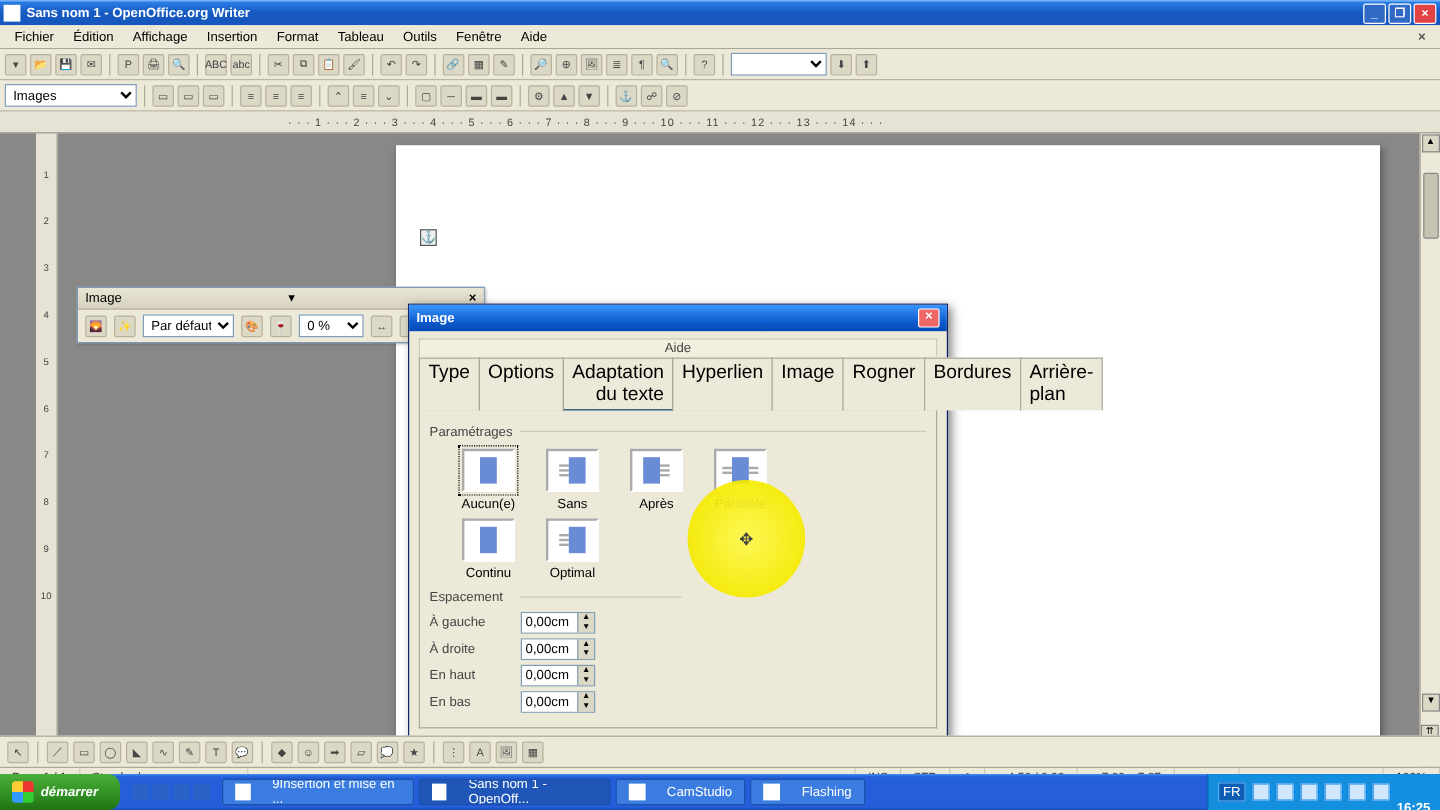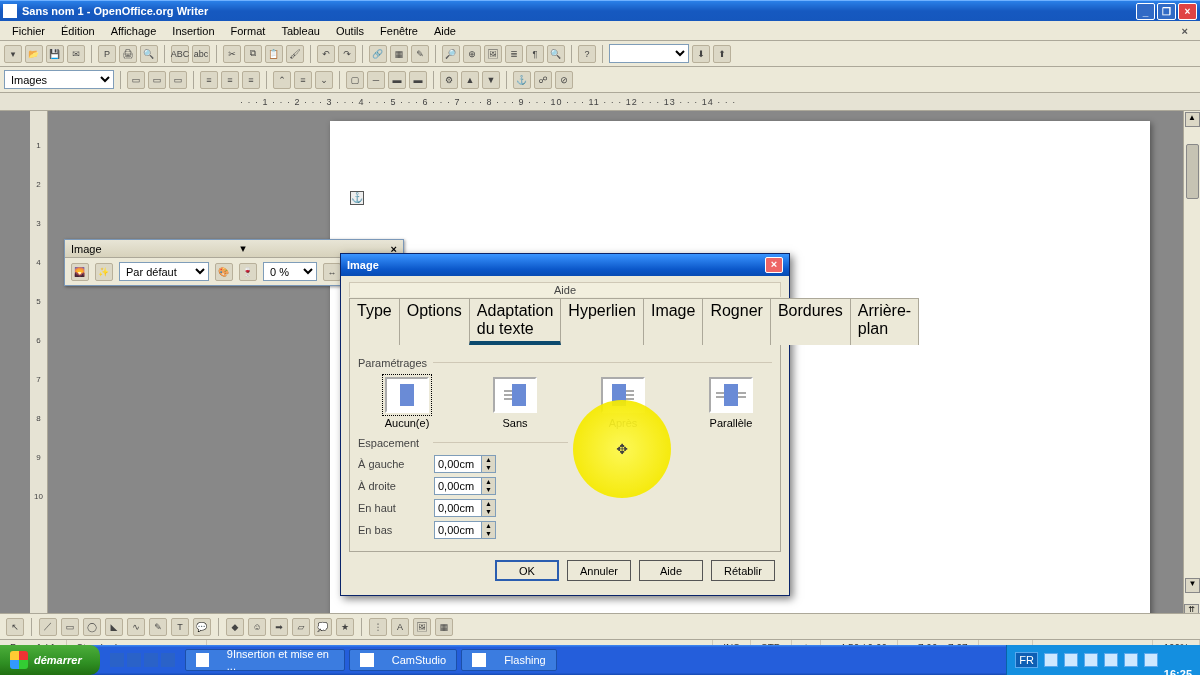--- a/index.html
+++ b/index.html
@@ -35,35 +35,35 @@
 .right-scrollbar { position:absolute; right:0; top:0; width:17px; height:100%; background:#ece9d8; border-left:1px solid #aca899; }
 .scroll-thumb { width:13px; height:55px; margin:17px auto 0; background:#c6c3b3; border:1px solid #888; border-radius:2px; }
 .scroll-btn { width:15px; height:15px; margin:1px auto; background:#dcd8c6; border:1px solid #888; font-size:8px; text-align:center; }
 .nav-dots { position:absolute; right:1px; bottom:2px; width:15px; }
 
 
 .img-toolbar { position:absolute; left:64px; top:128px; width:340px; background:#ece9d8; border:1px solid #7b98b8; box-shadow:1px 1px 3px rgba(0,0,0,.4); }
 .img-tb-title { background: linear-gradient(#e8e5d6,#d7d2bc); height:18px; font-size:11px; padding:2px 6px; border-bottom:1px solid #aca899; display:flex; align-items:center; }
 .img-tb-title .tclose { margin-left:auto; font-weight:bold; }
 .img-tb-body { display:flex; align-items:center; gap:6px; padding:4px 6px; }
-.img-tb-body .tb-select{ width:90px; }
+.img-tb-body .tb-select{ width:76px; }
 
 
 .dialog { position:absolute; left:340px; top:142px; width:450px; background:#ece9d8; border:1px solid #0a246a; box-shadow:3px 3px 8px rgba(0,0,0,.5); }
 .dlg-title { height:22px; background: linear-gradient(to bottom,#3a95ff,#0b57c9 70%,#084bb3); color:#fff; font-weight:bold; display:flex; align-items:center; padding:0 6px; }
 .dlg-title .dclose { margin-left:auto; width:18px; height:16px; background:#e66; border:1px solid #fff; border-radius:2px; text-align:center; line-height:13px; font-size:11px; }
 .dlg-body { padding:6px 8px 10px; }
 .macro { text-align:center; font-size:11px; color:#444; border:1px solid #cfc8b6; border-bottom:0; padding:1px 0; background:#f2efde; }
 .tabs { display:flex; border-bottom:1px solid #aca899; }
 .tab { padding:3px 7px; border:1px solid #aca899; border-bottom:none; background:#ece9d8; margin-right:-1px; font-size:16px; position:relative; top:1px; }
-.tab.active { background:#ece9d8; border-bottom:4px solid #0c4a6e; font-weight:normal; z-index:2; }
+.tab.active { background:#ece9d8; border-bottom:1px solid #0c4a6e; font-weight:normal; z-index:2;text-align:right; }
 .panel { border:1px solid #aca899; border-top:none; padding:8px; background:#ece9d8; }
 .group-label { font-size:11px; color:#444; padding:4px 0 2px; border-bottom:0; position:relative; }
 .group-label::after { content:""; position:absolute; left:75px; right:0; top:50%; height:1px; background:#cfc8b6; }
-.wrap-grid { display:flex; gap:38px; margin:6px 0 4px 14px; flex-wrap:wrap; }
+.wrap-grid { display:flex; margin:6px 0 4px 14px; flex-wrap:wrap; }
 .wrap-col { display:flex; flex-direction:column; align-items:center; gap:4px; width:70px; }
 .wrap-icon { width:44px; height:36px; border:2px inset #fff; background:#fff; display:flex; align-items:center; justify-content:center; }
 .wrap-icon.sel { outline:1px dotted #000; outline-offset:2px; }
 .wi-box { width:14px; height:22px; background:#6a8bd6; }
 .wi-lines { display:flex; flex-direction:column; gap:2px; }
 .wi-lines i{ width:8px; height:2px; background:#aaa; display:block; }
 .lower { display:flex; gap:20px; margin-top:2px; }
 .spacing { flex:0 0 210px; }
 .sp-row { display:flex; align-items:center; gap:10px; margin:4px 0; }
 .sp-row label { width:66px; text-align:left; color:#444; }
@@ -295,20 +295,39 @@
                 </div>
                 <div class="wi-box"></div>
                 <div class="wi-lines">
                   <i></i>
                   <i></i>
                 </div>
               </div>
             <span>Parallèle</span>
           </div>
         </div>
+        <div class="wrap-grid">
+          <div class="wrap-col">
+            <div class="wrap-icon">
+                <div class="wi-box"></div>
+              </div>
+            <span>Continu</span>
+          </div>
+          <div class="wrap-col">
+            <div class="wrap-icon">
+                <div class="wi-lines">
+                  <i></i>
+                  <i></i>
+                  <i></i>
+                </div>
+                <div class="wi-box"></div>
+              </div>
+            <span>Optimal</span>
+          </div>
+        </div>
 
         <div class="lower">
           <div class="spacing">
             <div class="group-label">Espacement</div>
             <div class="sp-row">
               <label>À gauche</label>
               <div class="spin">
                   <input value="0,00cm" style="">
                   <div class="arrows">
                     <span>▲</span>
@@ -420,20 +439,24 @@
   <div class="task-item" style="background:transparent;border:0;gap:3px;padding:0 6px">
     <span class="ti" style="background:#2a62c8"></span>
     <span class="ti" style="background:#2a62c8"></span>
     <span class="ti" style="background:#2a62c8"></span>
     <span class="ti" style="background:#2a62c8"></span>
   </div>
   <div class="task-item">
       <span class="ti"></span>
       <span>9Insertion et mise en ...</span>
     </div>
+  <div class="task-item active">
+      <span class="ti"></span>
+      <span>Sans nom 1 - OpenOff...</span>
+    </div>
   <div class="task-item">
       <span class="ti"></span>
       <span>CamStudio</span>
     </div>
   <div class="task-item">
       <span class="ti"></span>
       <span>Flashing</span>
     </div>
   <div class="tray">
     <span class="lang">FR</span>

